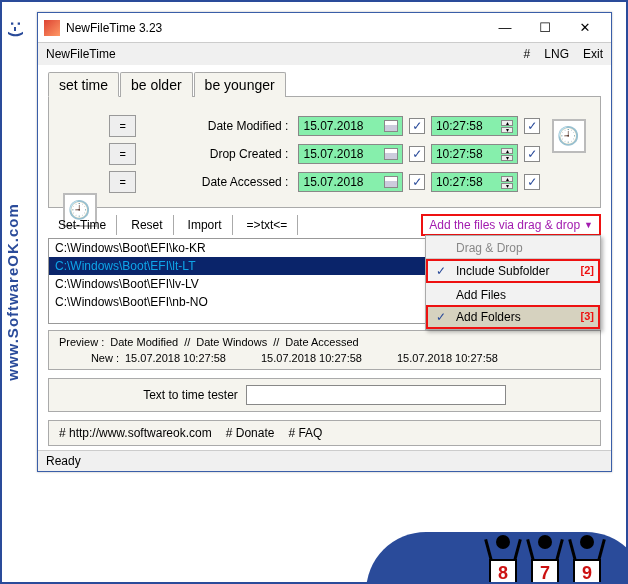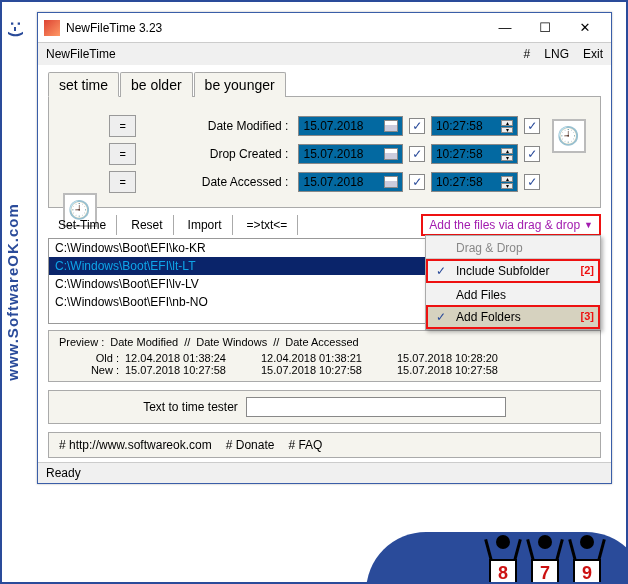--- a/index.html
+++ b/index.html
@@ -17,21 +17,21 @@
 .menubar .right { display: flex; gap: 14px; }
 .content { padding: 6px 10px 4px 10px; }
 .tabs { display: flex; font-size: 14px; border-bottom: 1px solid #aaa; position: relative; }
 .tab { padding: 4px 10px 3px 10px; border: 1px solid #aaa; border-bottom: none; background: #f5f4ee; margin-right: 1px; border-radius: 2px 2px 0 0; position: relative; top: 1px; }
 .tab.active { background: #f5f4ee; border-bottom: 1px solid #f5f4ee; z-index: 2; }
 .tab-panel { background: #f5f4ee; border: 1px solid #aaa; border-top: none; padding: 18px 10px 14px 10px; position: relative; }
 .rows { display: flex; flex-direction: column; gap: 6px; }
 .row { display: flex; align-items: center; gap: 6px; }
 .eq-btn { width: 28px; height: 22px; border: 1px solid #999; background: #eee; font-size: 11px; display: flex; align-items: center; justify-content: center; }
 .row-label { width: 155px; text-align: right; font-size: 12px; padding-right: 4px; }
-.date-input, .time-input { border: 1px solid #888; background: #0369a1; font-size: 12px; padding: 2px 4px; display: flex; align-items: center; }
+.date-input, .time-input { border: 1px solid #888; background: #86efac; font-size: 12px; padding: 2px 4px; display: flex; align-items: center; }
 .date-input { width: 108px; justify-content: space-between; }
 .time-input { width: 90px; justify-content: space-between; }
 .cal-icon { width: 14px; height: 12px; border: 1px solid #888; background: linear-gradient(#fff 40%, #ccd 40%); display: inline-block; }
 .spin { width: 12px; display: flex; flex-direction: column; gap: 1px; }
 .spin div { height: 6px; border: 1px solid #888; background: #eee; font-size: 6px; line-height: 4px; text-align: center; }
 .chk { width: 16px; height: 16px; border: 1px solid #888; background: #fff; display: flex; align-items: center; justify-content: center; color: #2a4b9a; font-size: 12px; }
 .side-icon { width: 34px; height: 34px; border: 2px solid #bbb; background: #fff; display: flex; align-items: center; justify-content: center; position: absolute; }
 .side-icon.left-i { left: 14px; top: 96px; }
 .side-icon.right-i { right: 14px; top: 22px; }
 .clock-glyph { font-size: 18px; color: #c33; }
@@ -201,26 +201,20 @@
     <div class="preview">
       <div class="pv-head">
         <span>Preview :</span>
         <span>Date Modified</span>
         <span>//</span>
         <span>Date Windows</span>
         <span>//</span>
         <span>Date Accessed</span>
       </div>
       <div class="pv-row">
-        <span class="pv-lbl">Old :</span>
-        <span class="pv-col">12.04.2018 01:38:24</span>
-        <span class="pv-col">12.04.2018 01:38:21</span>
-        <span class="pv-col">15.07.2018 10:28:20</span>
-      </div>
-      <div class="pv-row">
         <span class="pv-lbl">New :</span>
         <span class="pv-col">15.07.2018 10:27:58</span>
         <span class="pv-col">15.07.2018 10:27:58</span>
         <span class="pv-col">15.07.2018 10:27:58</span>
       </div>
     </div>
 
     <div class="tester-row">
       <span>Text to time tester</span>
       <div class="tester-input"></div>

